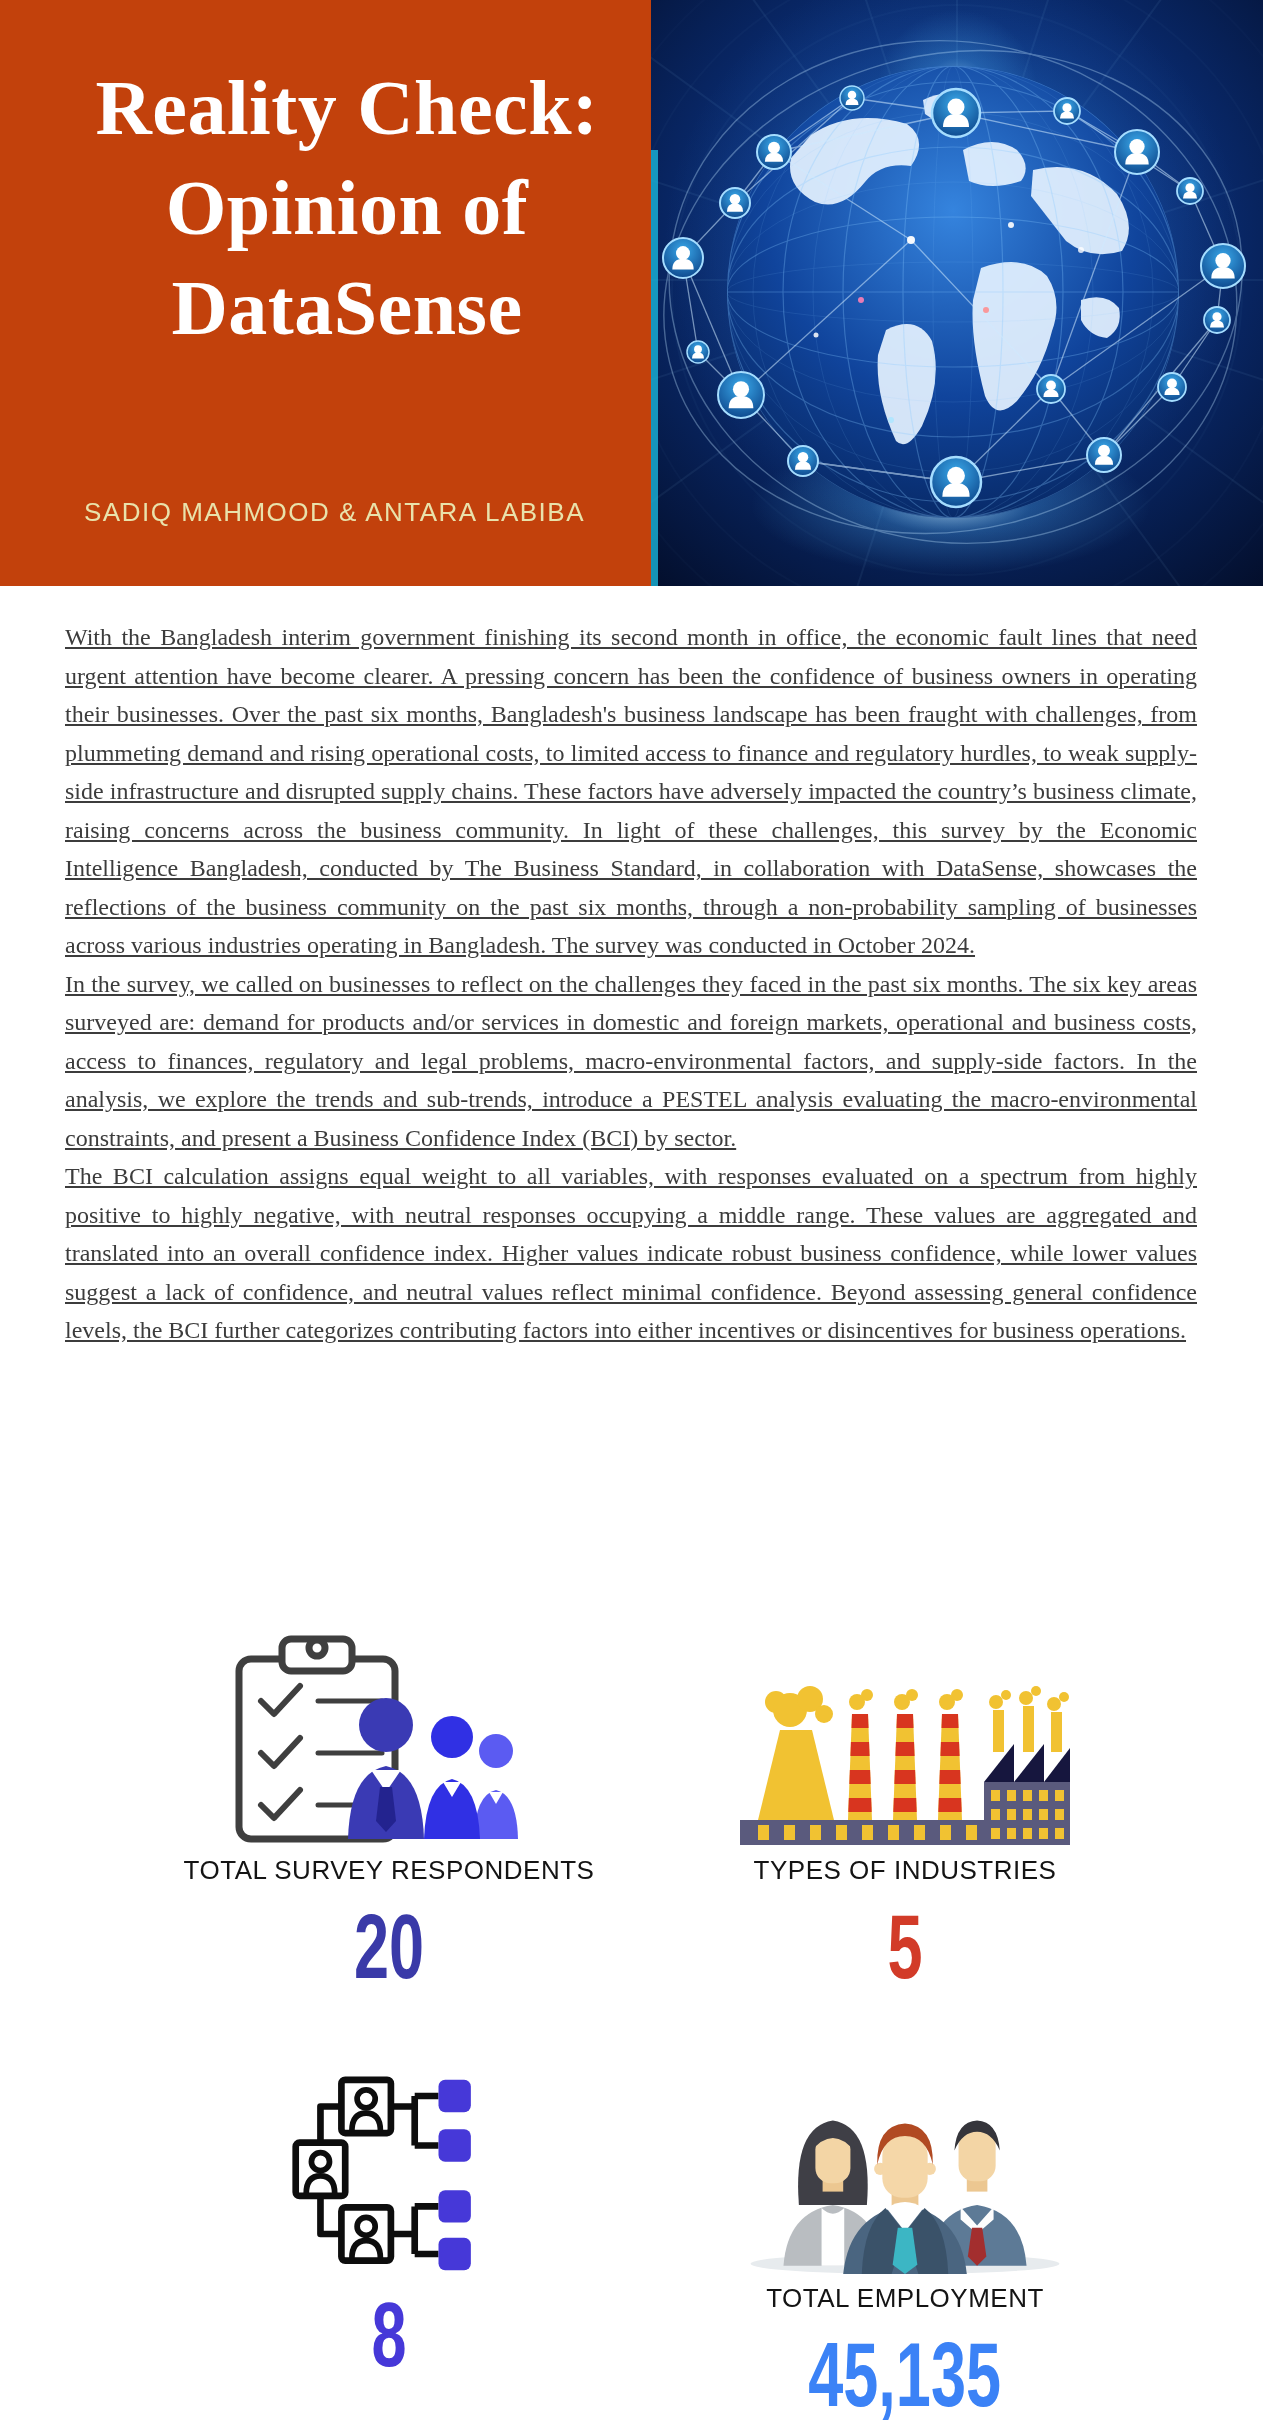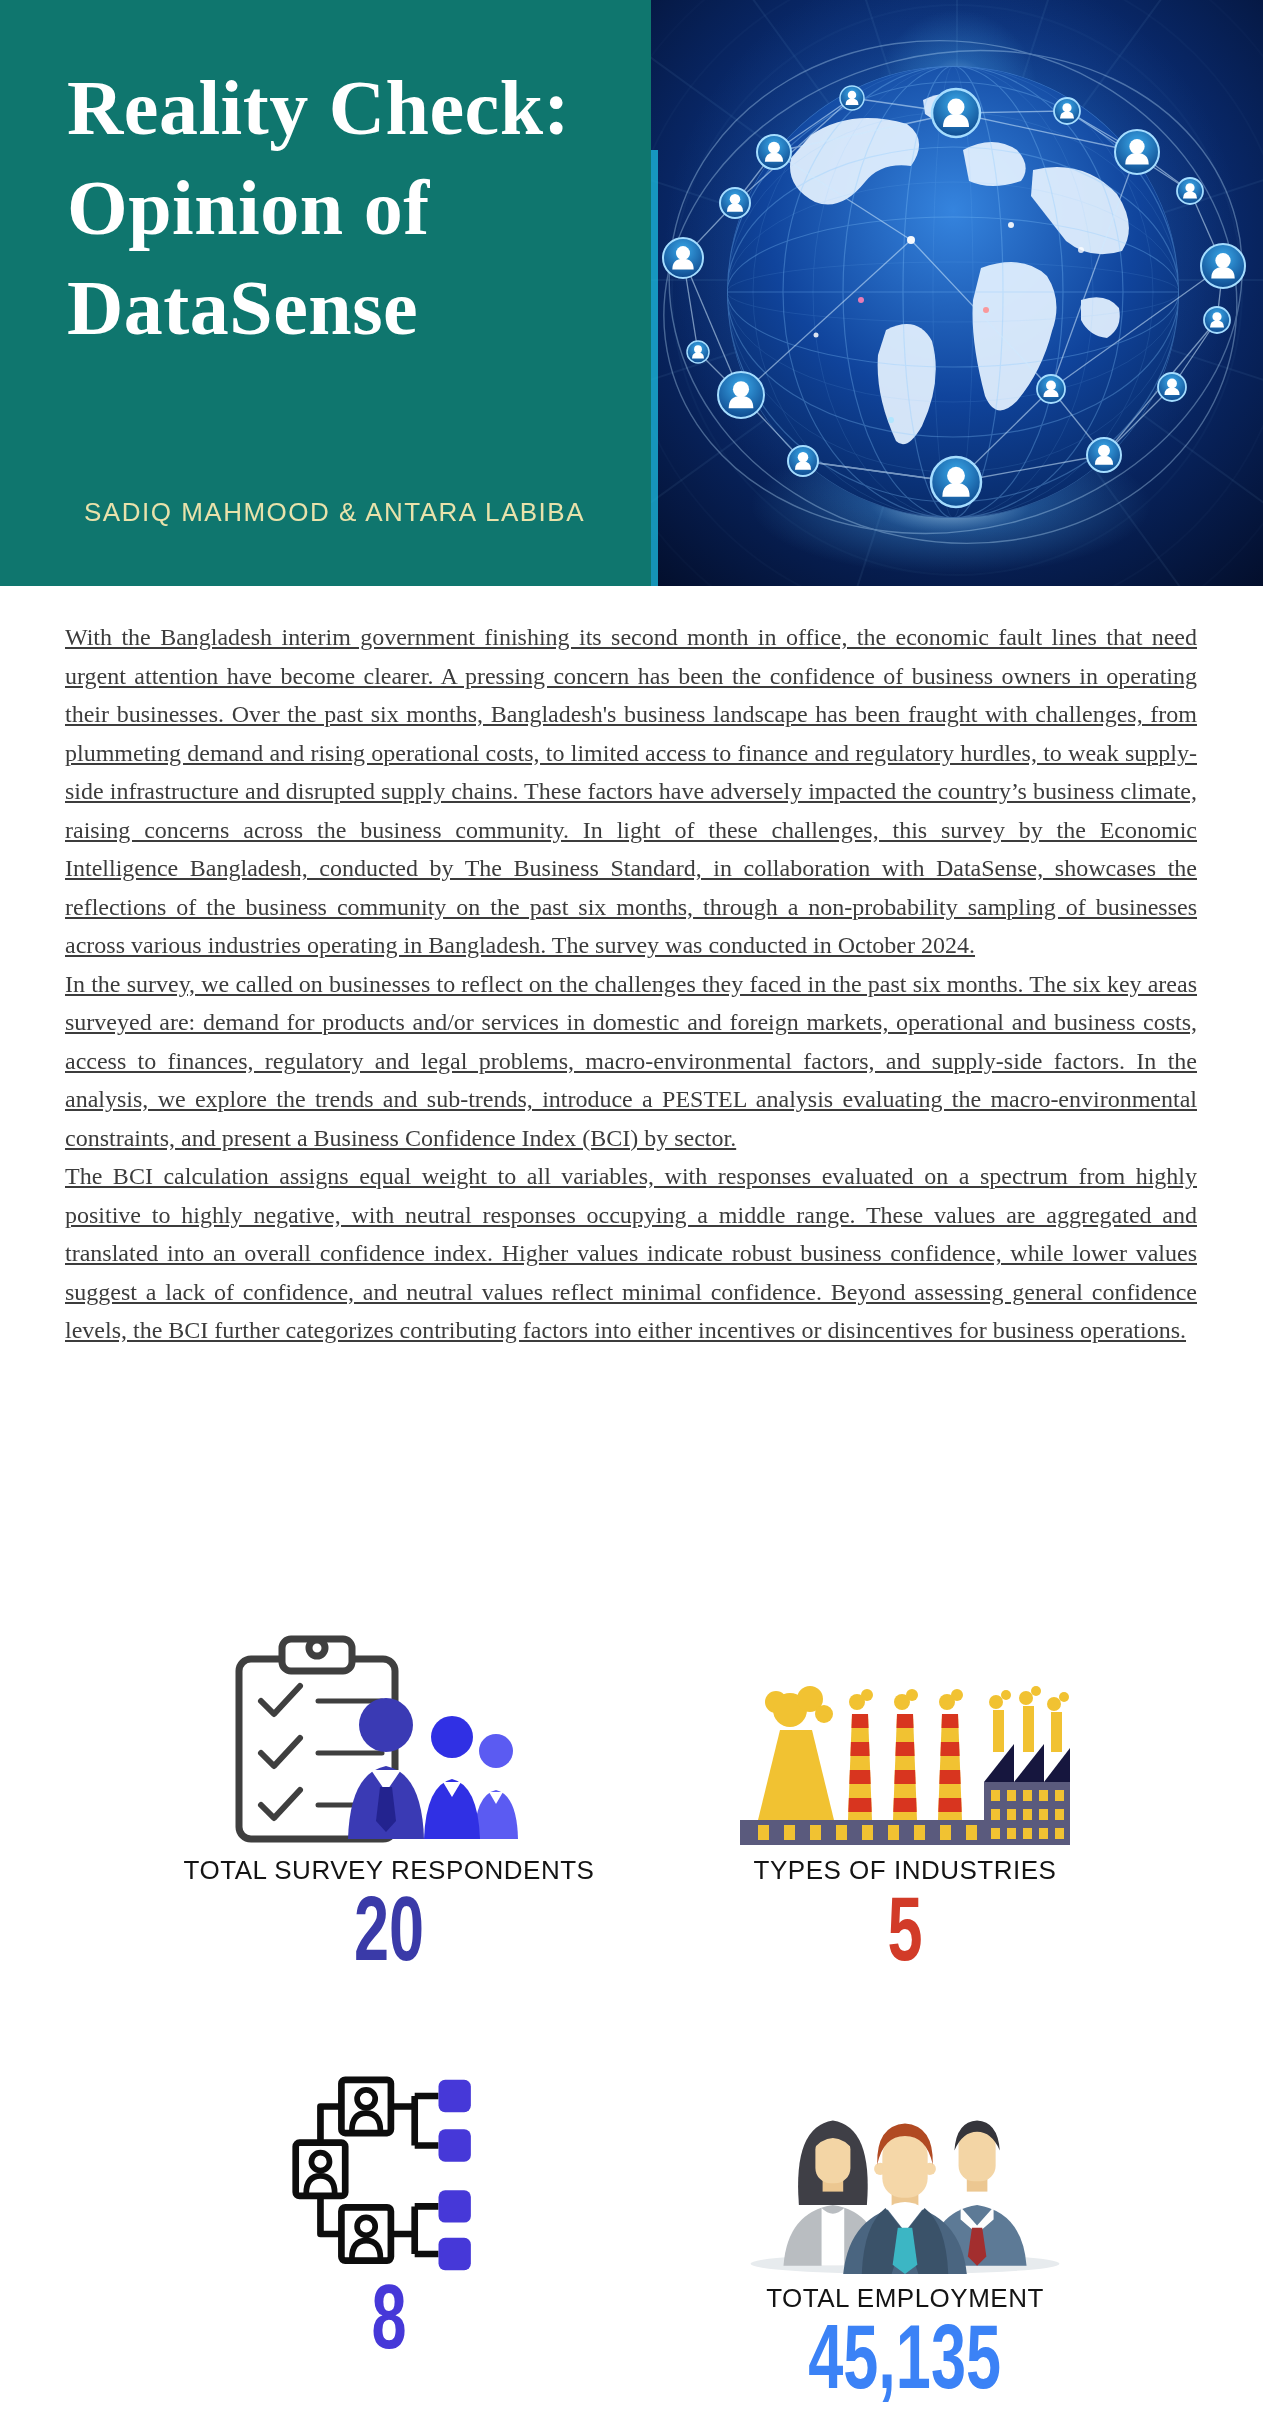--- a/index.html
+++ b/index.html
@@ -21,33 +21,33 @@
              font-family:"Liberation Serif",serif; font-size:24px; line-height:38.5px;
              text-align:justify; }
   .article p { margin:0;text-decoration:underline; }
 
   
   .stat { position:absolute; width:510px; text-align:center; }
   .stat-icon { display:flex; align-items:flex-end; justify-content:center; }
   .row1 .stat-icon { height:228px; }
   .row2 .stat-icon { height:212px; }
   .stat-label { margin-top:9px; font-size:26px; color:#141414; letter-spacing:0.5px;text-align:center; }
-  .stat-value { margin-top:0; font-size:90px; font-weight:bold; line-height:86px; }
+  .stat-value { margin-top:18px; font-size:90px; font-weight:bold; line-height:86px; }
   .stat-value .condensed { display:inline-block; transform:scaleX(0.7); transform-origin:center; }
 
   #stat-respondents { left:134px; top:1618px; }
   #stat-industries  { left:650px; top:1618px; }
   #stat-divisions   { left:134px; top:2062px; }
   #stat-employment  { left:650px; top:2062px; }
 </style>
 </head>
 <body>
 
 <div class="header">
-  <div class="header-left" style="background-color: #0f766e;">
+  <div class="header-left" style="background-color: #c2410c; text-align: center;">
     <div class="title">
       <div>Reality Check:</div>
       <div>Opinion of</div>
       <div>DataSense</div>
     </div>
     <div class="byline" style="color: rgb(233, 226, 171);">SADIQ MAHMOOD &amp; ANTARA LABIBA</div>
   </div>
 
   <div class="hero">
     <svg width="612" height="586" viewBox="0 0 612 586">

